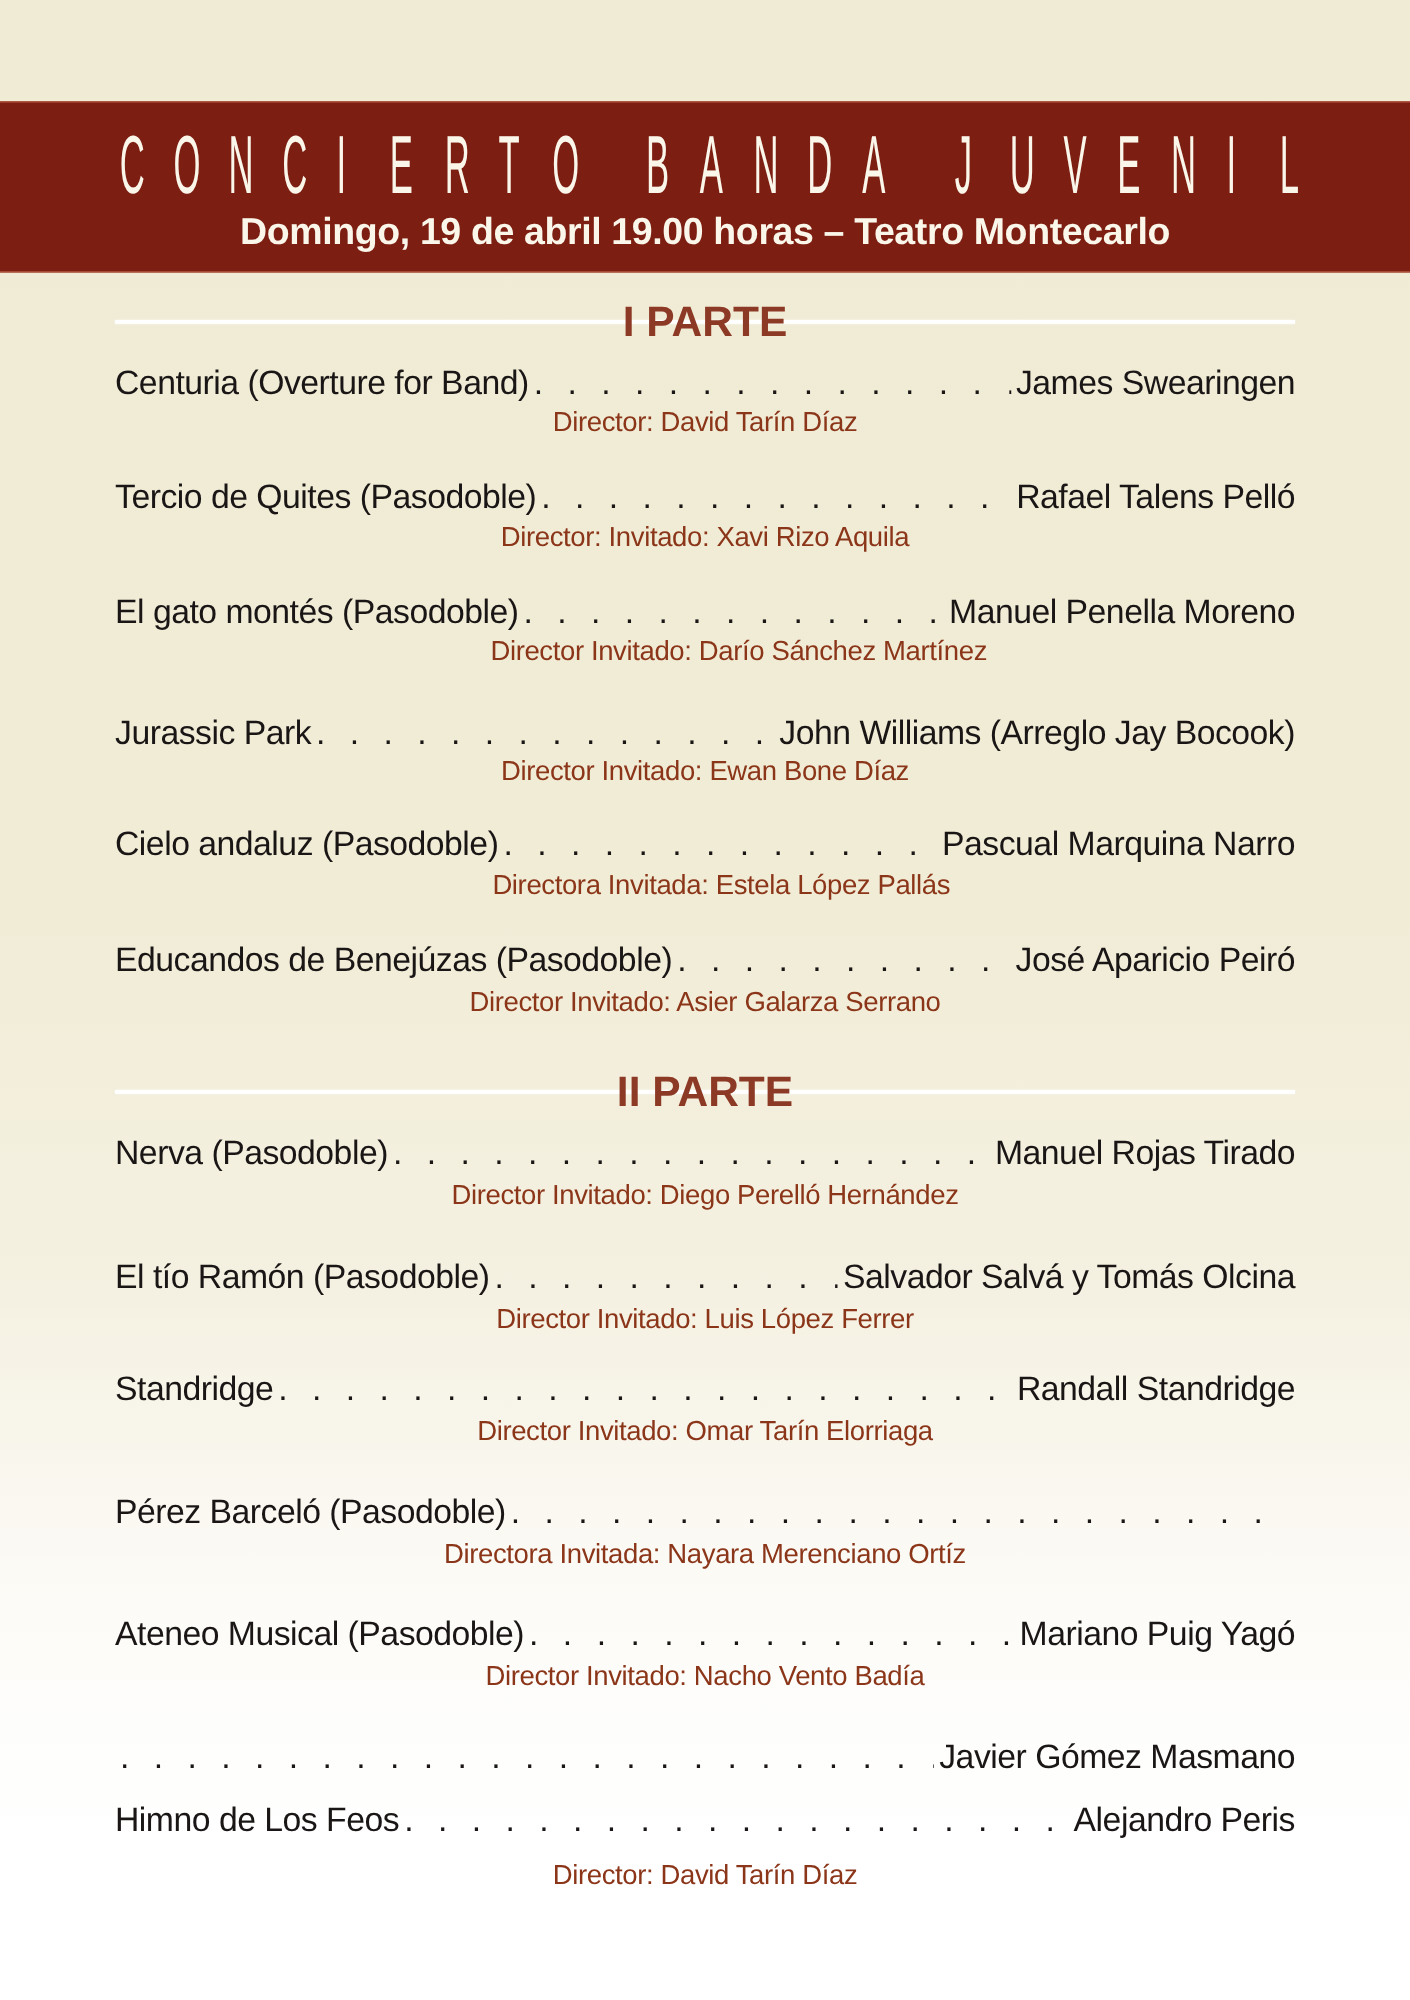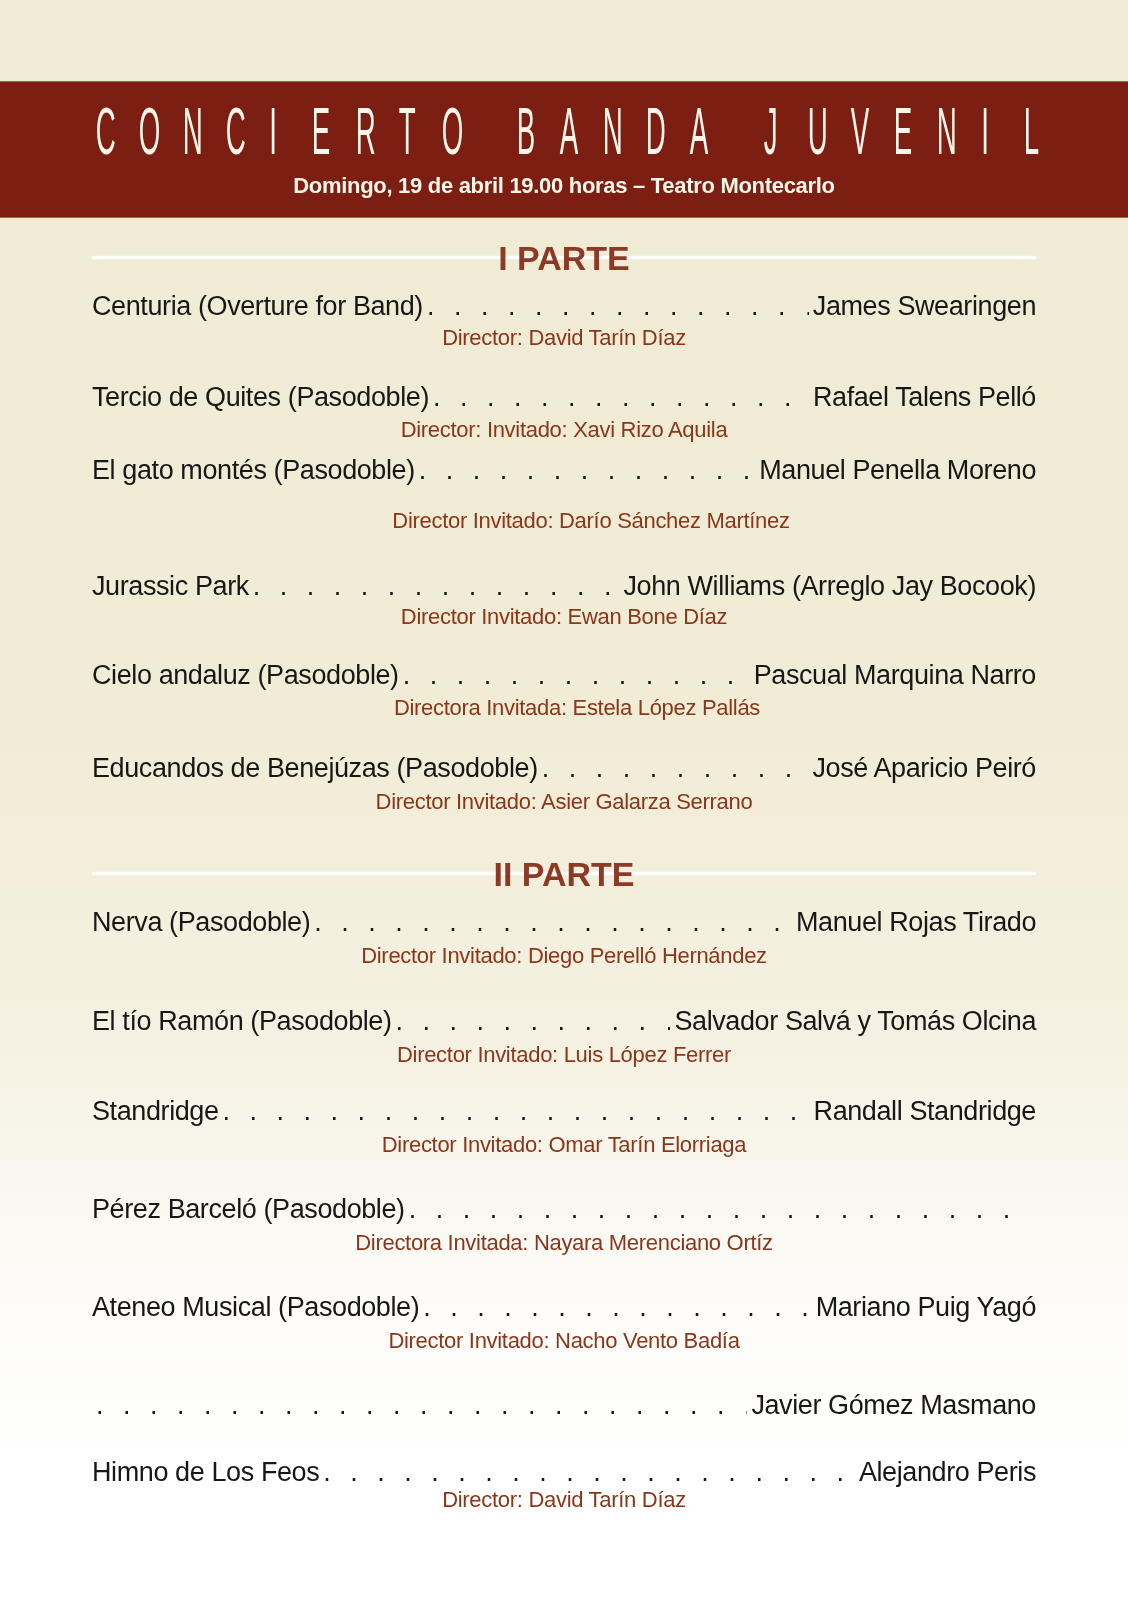--- a/index.html
+++ b/index.html
@@ -21,21 +21,21 @@
   }
   .banner-title-wrap span {
     display: inline-block; color: #fbf6ea;
     font-size: 66px; line-height: 70px; font-weight: normal;
     transform: scaleX(0.42); transform-origin: center top;
     width: 20px; text-align: center;
   }
   .banner-title-wrap .gap { width: 8px; }
   .banner-sub {
     position: absolute; left: 0; width: 1128px; top: 84px; text-align: center;
-    color: #fbf6ea; font-size: 22px; font-weight: bold; line-height: 40px;
+    color: #fbf6ea; font-size: 30px; font-weight: bold; line-height: 40px;
     letter-spacing: -0.3px;
   }
   .section-head {
     position: absolute; left: 92px; width: 944px; height: 40px;
   }
   .section-head .rule {
     position: absolute; left: 0; right: 0; top: 18px; height: 3px; background: #ffffff;
     box-shadow: 0 0 2px rgba(255,255,255,0.8);
   }
   .section-head .label {
@@ -103,21 +103,21 @@
 </div>
 <div class="director" style="top:322px;">Director: David Tarín Díaz</div>
 
 <div class="piece" style="top:381px;">
   <span class="title">Tercio de Quites (Pasodoble)</span>
   <span class="dots">. . . . . . . . . . . . . . . . . . . . . . . . . . . . . . . . . . . . . . . . . . . . . . . . . . . . . . . . . . . . .</span>
   <span class="composer">Rafael Talens Pelló</span>
 </div>
 <div class="director" style="top:414px;">Director: Invitado: Xavi Rizo Aquila</div>
 
-<div class="piece" style="top:454px;align-items:flex-end;">
+<div class="piece" style="top:473px;align-items:flex-end;">
   <span class="title">El gato montés (Pasodoble)</span>
   <span class="dots">. . . . . . . . . . . . . . . . . . . . . . . . . . . . . . . . . . . . . . . . . . . . . . . . . . . . . . . . . . . . .</span>
   <span class="composer">Manuel Penella Moreno</span>
 </div>
 <div class="director" style="top:505px;padding-left:27px;">Director Invitado: Darío Sánchez Martínez</div>
 
 <div class="piece" style="top:570px;">
   <span class="title">Jurassic Park</span>
   <span class="dots">. . . . . . . . . . . . . . . . . . . . . . . . . . . . . . . . . . . . . . . . . . . . . . . . . . . . . . . . . . . . .</span>
   <span class="composer">John Williams (Arreglo Jay Bocook)</span>
@@ -175,18 +175,18 @@
   <span class="dots">. . . . . . . . . . . . . . . . . . . . . . . . . . . . . . . . . . . . . . . . . . . . . . . . . . . . . . . . . . . . .</span>
   <span class="composer">Mariano Puig Yagó</span>
 </div>
 <div class="director" style="top:1325px;">Director Invitado: Nacho Vento Badía</div>
 
 <div class="piece" style="top:1389px;">
   <span class="dots">. . . . . . . . . . . . . . . . . . . . . . . . . . . . . . . . . . . . . . . . . . . . . . . . . . . . . . . . . . . . .</span>
   <span class="composer">Javier Gómez Masmano</span>
 </div>
 
-<div class="piece" style="top:1440px;margin-top:16px;">
+<div class="piece" style="top:1440px;">
   <span class="title">Himno de Los Feos</span>
   <span class="dots">. . . . . . . . . . . . . . . . . . . . . . . . . . . . . . . . . . . . . . . . . . . . . . . . . . . . . . . . . . . . .</span>
   <span class="composer">Alejandro Peris</span>
 </div>
 <div class="director" style="top:1484px;">Director: David Tarín Díaz</div>
 
 </body></html>

